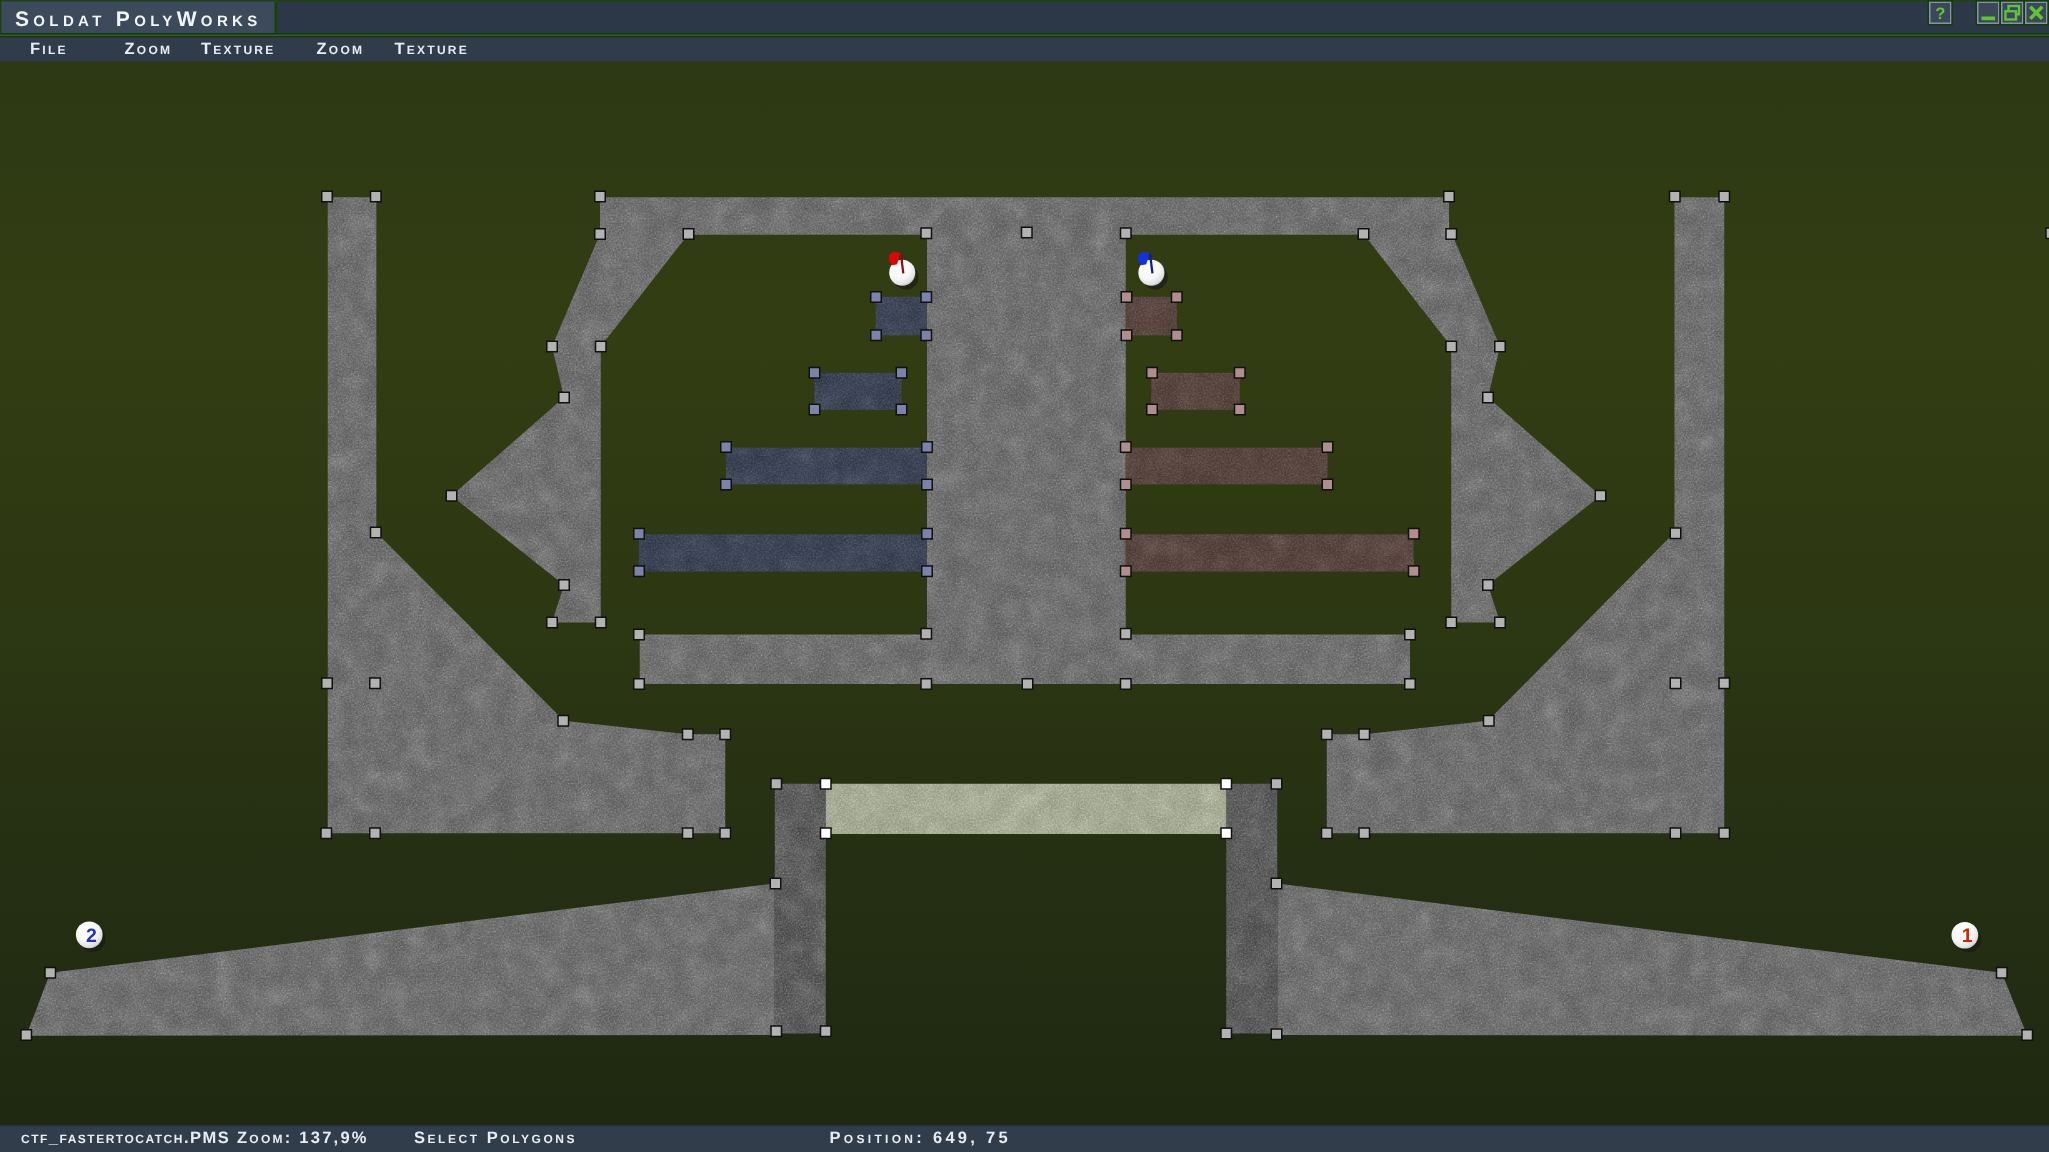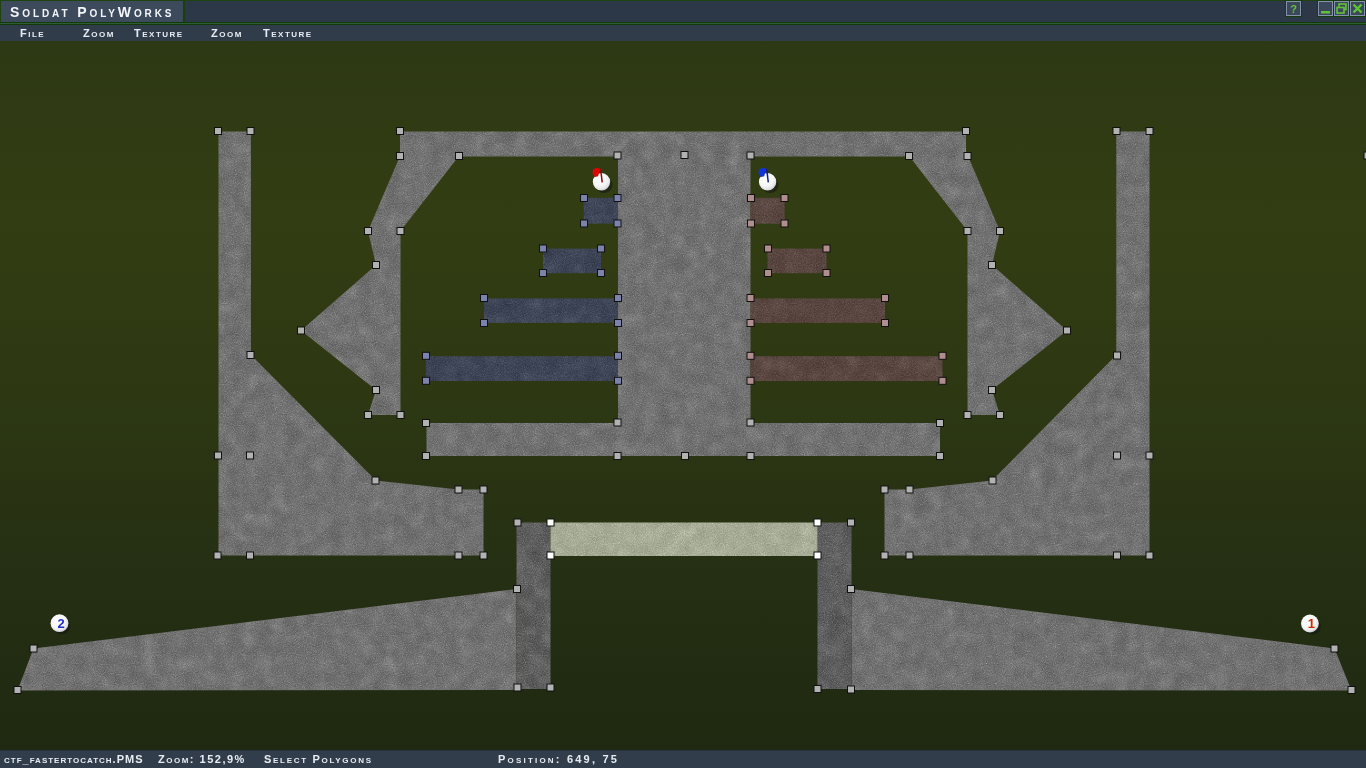--- a/index.html
+++ b/index.html
@@ -59,27 +59,27 @@
 <div class="menuitem bar-text" style="left:83px">Zoom</div>
 
 <div class="menuitem bar-text" style="left:134px">Texture</div>
 
 <div class="menuitem bar-text" style="left:211px">Zoom</div>
 
 <div class="menuitem bar-text" style="left:263px">Texture</div>
 
 <div id="statusbar"></div>
 
-<div class="statusitem bar-text" style="left:4px;letter-spacing:1.0px">ctf_fastertocatch.PMS</div>
-
-<div class="statusitem bar-text" style="left:158px;letter-spacing:1.5px">Zoom: 152,9%</div>
-
-<div class="statusitem bar-text" style="left:264px;letter-spacing:1.7px">Select Polygons</div>
-
-<div class="statusitem bar-text" style="left:498px;letter-spacing:2.2px">Position: 649, 75</div>
+<div class="statusitem bar-text" style="left:14px;letter-spacing:1.0px">ctf_fastertocatch.PMS</div>
+
+<div class="statusitem bar-text" style="left:158px;letter-spacing:1.5px">Zoom: 137,9%</div>
+
+<div class="statusitem bar-text" style="left:276px;letter-spacing:1.7px">Select Polygons</div>
+
+<div class="statusitem bar-text" style="left:553px;letter-spacing:2.2px">Position: 649, 75</div>
 
 <svg id="canvas" width="1366" height="709" viewBox="0 41 1366 709">
 <defs>
 <linearGradient id="bg" x1="0" y1="41" x2="0" y2="750" gradientUnits="userSpaceOnUse">
 <stop offset="0" stop-color="#2d3914"></stop>
           <stop offset="0.25" stop-color="#323d13"></stop>
 <stop offset="0.5" stop-color="#2d3813"></stop>
           <stop offset="0.72" stop-color="#263013"></stop>
 <stop offset="0.88" stop-color="#222c12"></stop>
           <stop offset="1" stop-color="#1f2911"></stop>

